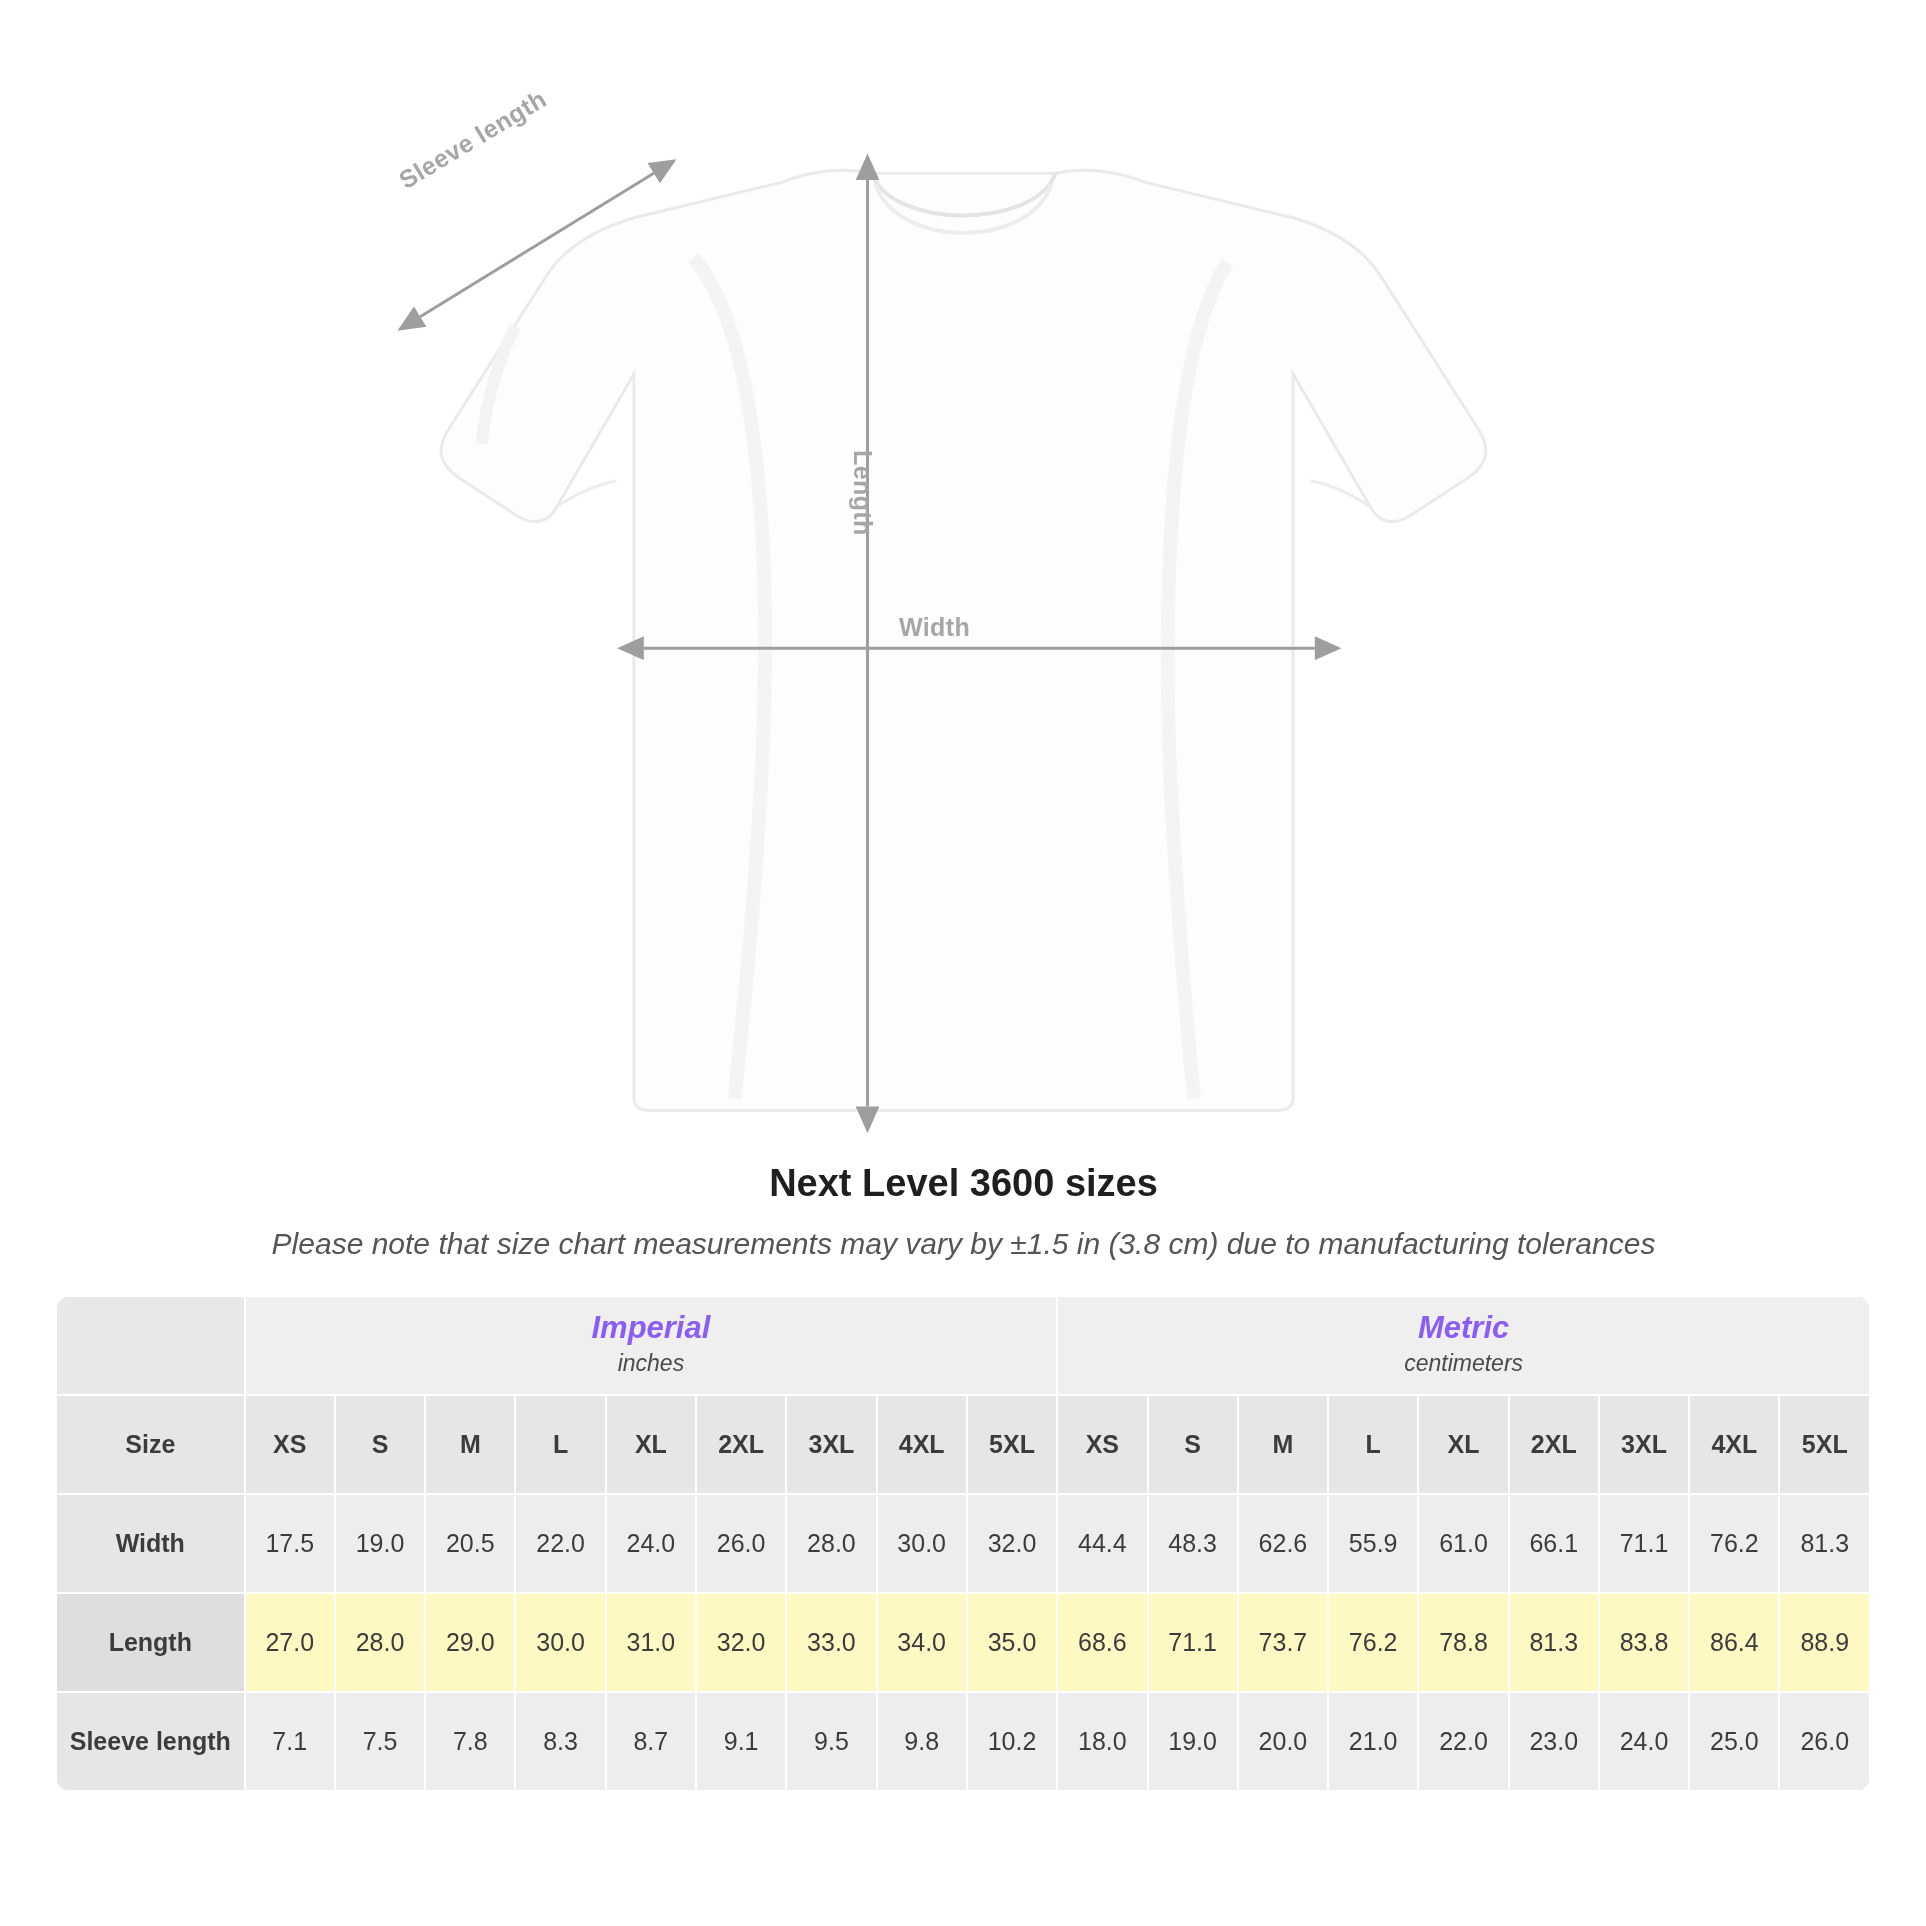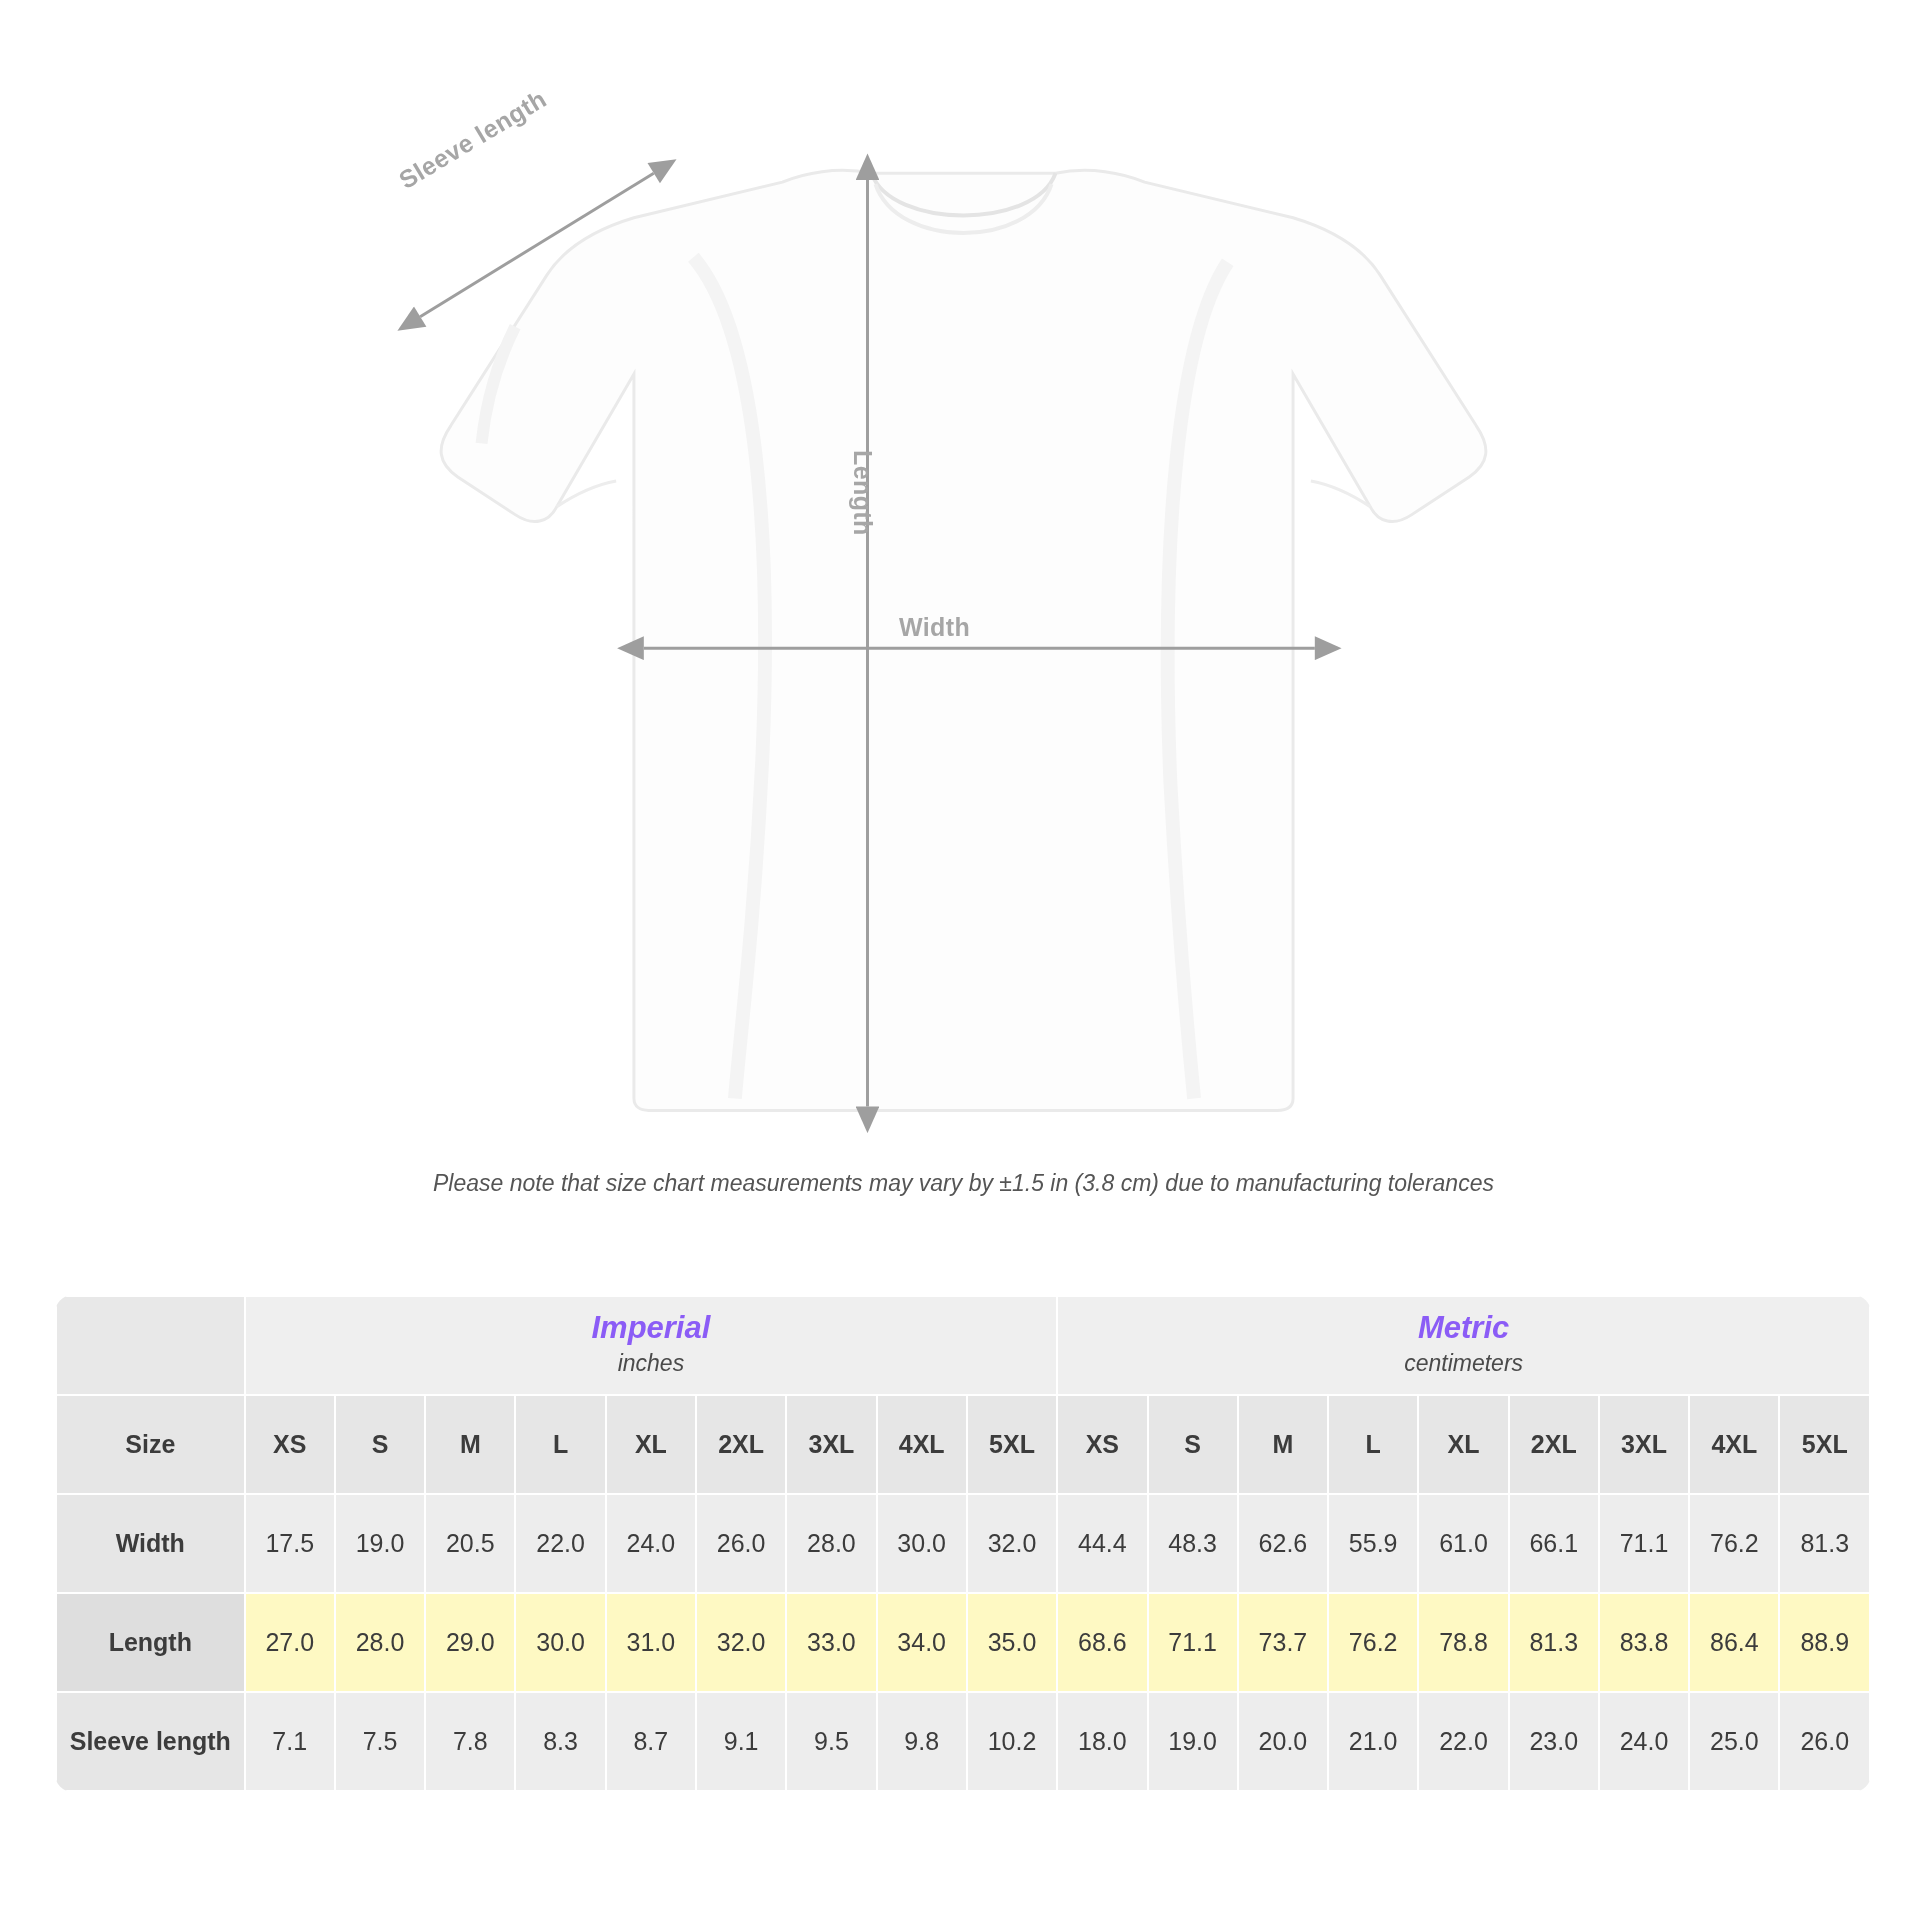--- a/index.html
+++ b/index.html
@@ -60,21 +60,21 @@
   .title {
     text-align: center;
     font-size: 38px;
     font-weight: bold;
     color: #1f1f1f;
     margin: 0;
     padding-top: 14px;
   }
   .subtitle {
     text-align: center;
-    font-size: 23px;
+    font-size: 30px;
     font-style: italic;
     color: #555555;
     margin: 0;
     padding-top: 22px;
   }
 
   
   .table-wrap {
     position: absolute;
     left: 55px;
@@ -204,20 +204,21 @@
       <g>
         <line x1="650" y1="655" x2="1328" y2="655" stroke="#9e9e9e" stroke-width="3" marker-start="url(#arrowStart)" marker-end="url(#arrowEnd)"></line>
       </g>
     </svg>
 
     <div class="dim-label label-sleeve">Sleeve length</div>
     <div class="dim-label label-length">Length</div>
     <div class="dim-label label-width">Width</div>
   </div>
 
+  <h1 class="title">Next Level 3600 sizes</h1>
   <p class="subtitle">Please note that size chart measurements may vary by ±1.5 in (3.8 cm) due to manufacturing tolerances</p>
 
   <div class="table-wrap">
     <table class="size-table">
       <colgroup>
         <col class="col-label">
         <col class="col-data">
           <col class="col-data">
           <col class="col-data">
           <col class="col-data">

